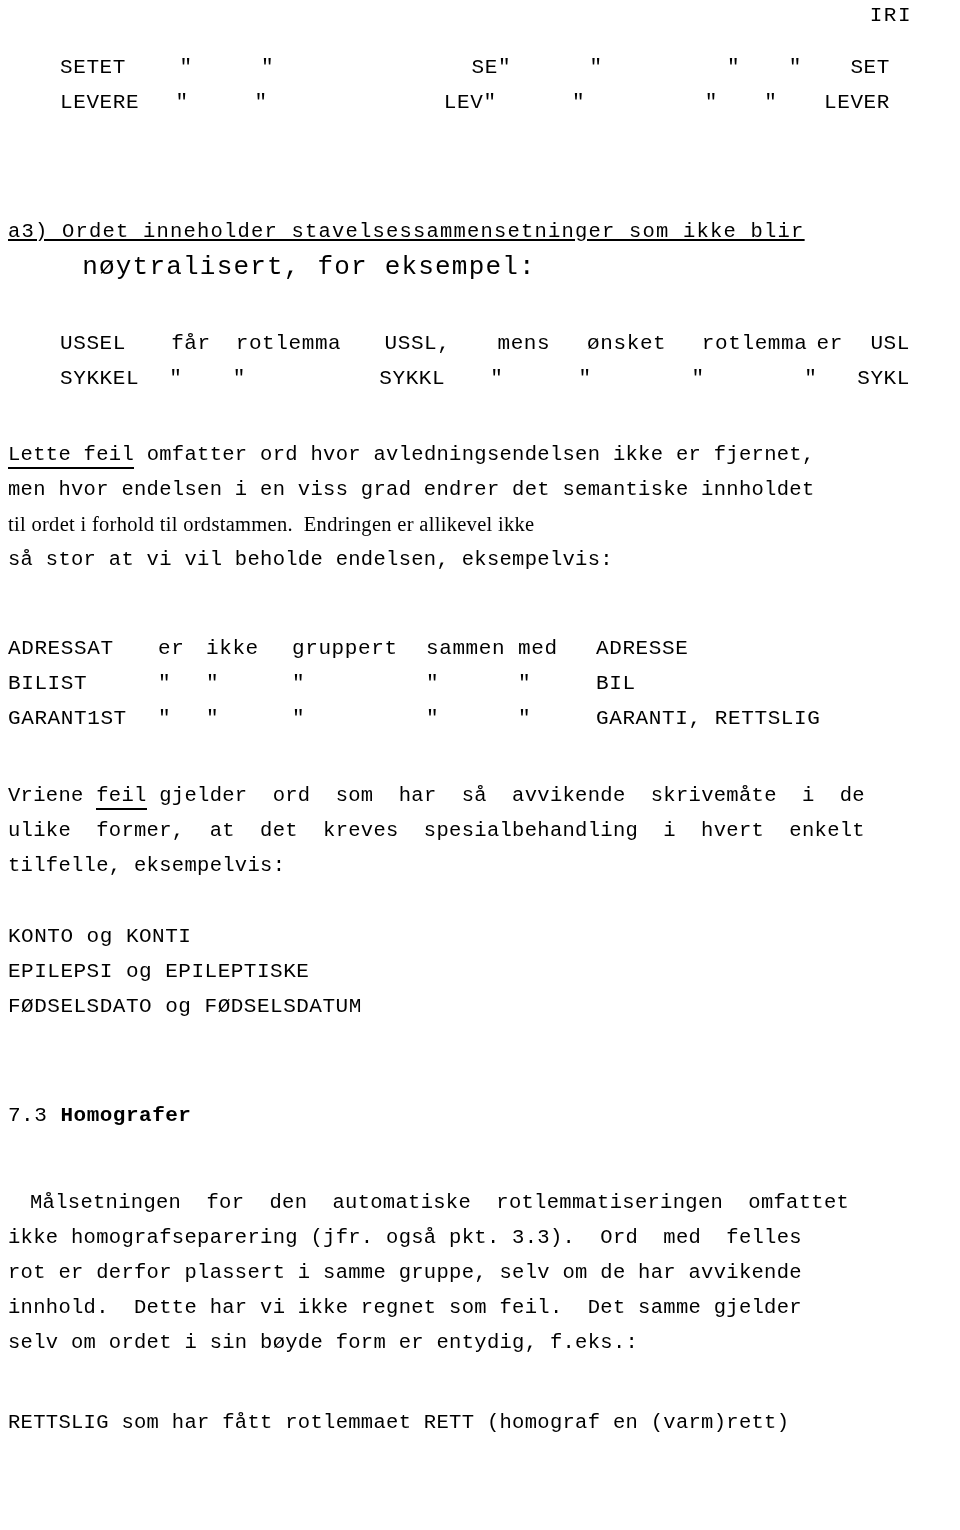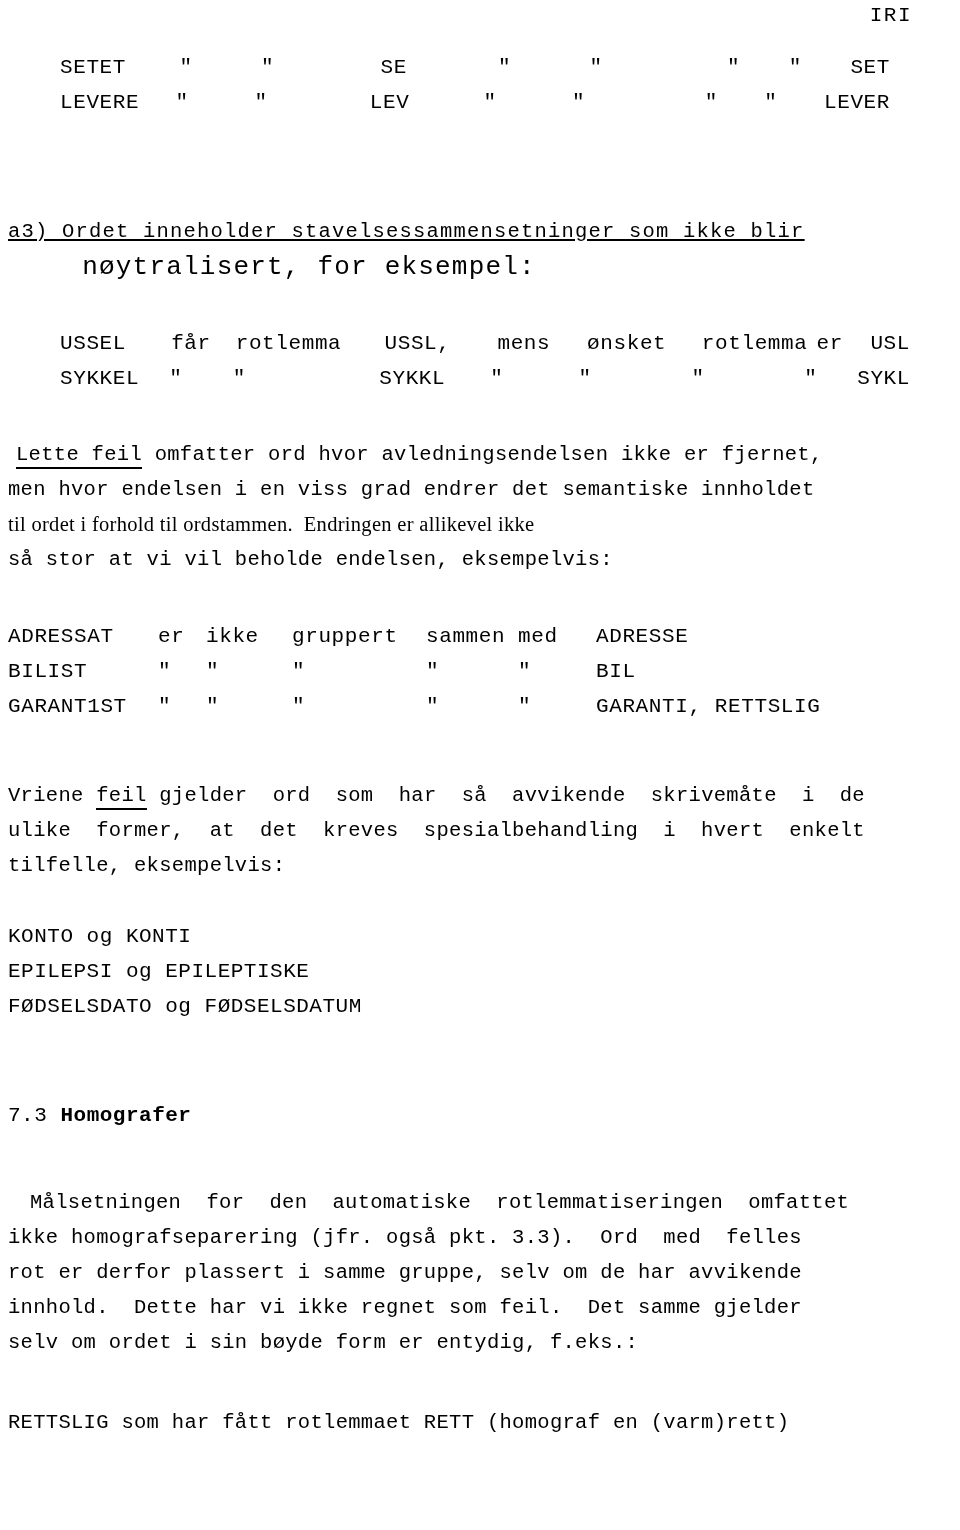--- a/index.html
+++ b/index.html
@@ -61,21 +61,21 @@
     display: flex;
     align-items: baseline;
     height: 35px;
     font-size: 21px;
     letter-spacing: 0.6px;
     white-space: pre;
   }
   .c0 { width: 120px; }
   .c1 { width: 82px; }
   .c2 { width: 120px; }
-  .c3 { width: 118px; }
+  .c3 { width: 118px; text-align: right; }
   .c4 { width: 92px; }
   .c5 { width: 138px; }
   .c6 { width: 62px; }
   .c7 { width: auto; }
 
   
   .tbl2 { position: absolute; left: 60px; width: 850px; }
   .d0 { width: 124px; }
   .d1 { width: 72px; }
   .d2 { width: 166px; }
@@ -85,21 +85,21 @@
   .d6 { width: 60px; }
   .d7 { width: auto; }
 
   
   .tbl3 { position: absolute; left: 8px; width: 900px; }
   .e0 { width: 150px; }
   .e1 { width: 48px; }
   .e2 { width: 86px; }
   .e3 { width: 134px; }
   .e4 { width: 92px; }
-  .e5 { width: 78px; }
+  .e5 { width: 78px; margin-top: 12px; }
   .e6 { width: auto; }
 
   
   .heading {
     position: absolute;
     left: 8px;
     font-size: 21px;
     letter-spacing: 0.5px;
     white-space: pre;
   }
@@ -184,21 +184,21 @@
       <span class="d2">"</span>
       <span class="d3">SYKKL</span>
       <span class="d4">"</span>
       <span class="d5">"</span>
       <span class="d5">"</span>
       <span class="d6">"</span>
       <span class="d7">SYKL</span>
     </div>
   </div>
 
-  <div class="para" style="top:437px; left:16px;"><span class="u">Lette feil</span><span> omfatter ord hvor avledningsendelsen ikke er fjernet,</span></div>
+  <div class="para" style="top:437px; left:8px;"><span class="u">Lette feil</span><span> omfatter ord hvor avledningsendelsen ikke er fjernet,</span></div>
   <div class="para" style="top:472px; left:8px;">men hvor endelsen i en viss grad endrer det semantiske innholdet</div>
   <div class="para" style="top:507px; left:8px;font-family:Liberation Serif, serif;">til ordet i forhold til ordstammen.  Endringen er allikevel ikke</div>
   <div class="para" style="top:542px; left:8px;">så stor at vi vil beholde endelsen, eksempelvis:</div>
 
   <div class="tbl3" style="top:625px;">
     <div class="tbl-row">
       <span class="e0">ADRESSAT</span>
       <span class="e1">er</span>
       <span class="e2">ikke</span>
       <span class="e3">gruppert</span>

